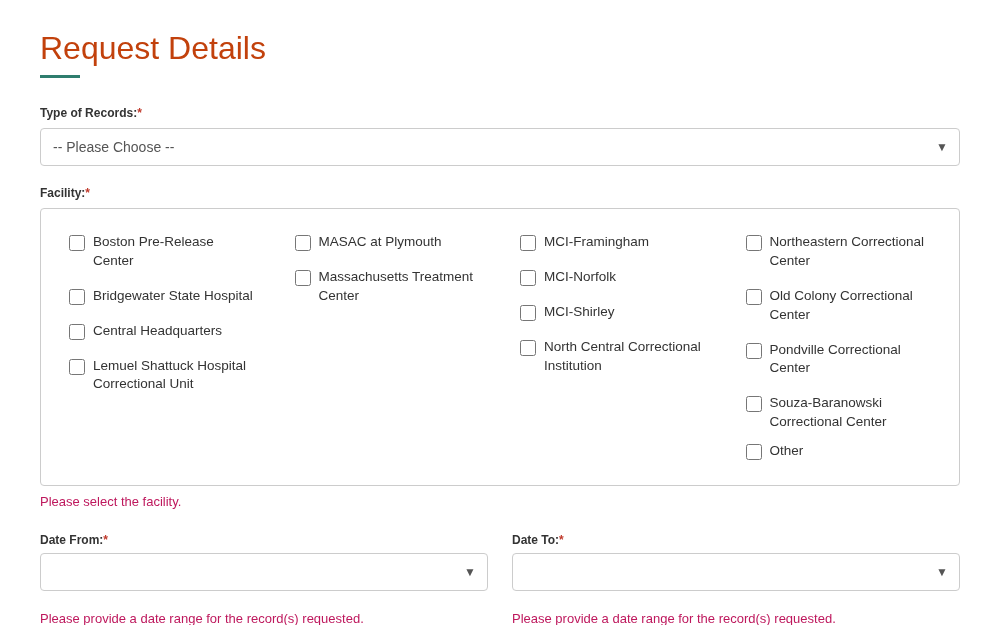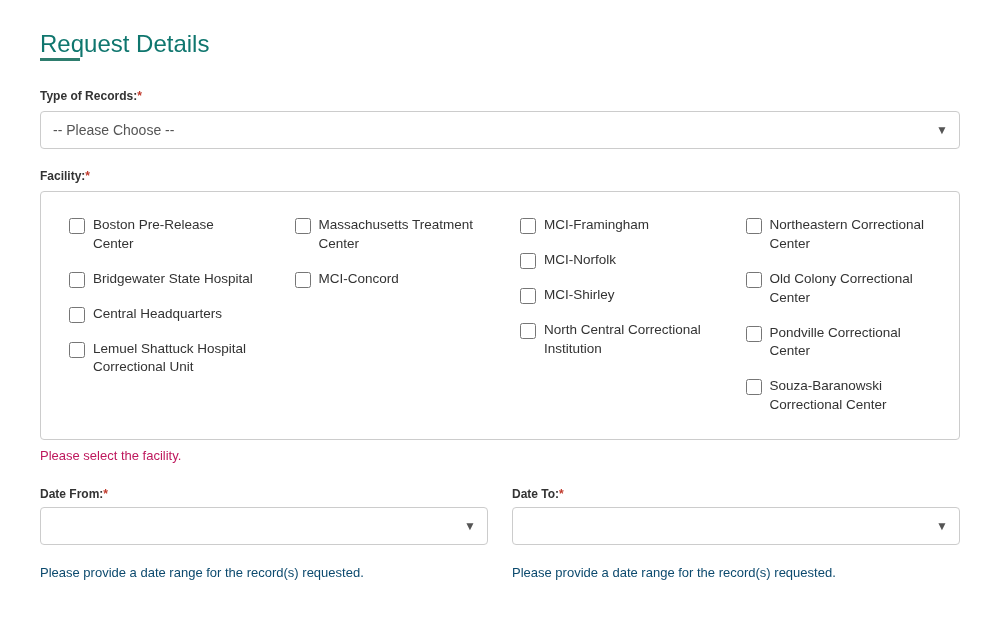--- a/index.html
+++ b/index.html
@@ -5,23 +5,24 @@
     * { box-sizing: border-box; margin: 0; padding: 0; }
     body {
       font-family: -apple-system, BlinkMacSystemFont, 'Segoe UI', Arial, sans-serif;
       font-size: 14px;
       color: #333;
       background: #fff;
       padding: 30px 40px;
       width: 1000px;
     }
     h1 {
-      font-size: 24px;
+      font-size: 32px;
       font-weight: 400;
-      color: #0f766e;
+      color: #c2410c;
+      margin-bottom: 8px;
     }
     .title-underline {
       width: 40px;
       height: 3px;
       background: #2e7d6e;
       margin-bottom: 28px;
     }
     .field-label {
       font-size: 12px;
       font-weight: 600;
@@ -102,21 +103,21 @@
       margin-bottom: 4px;
     }
     .date-field {
       flex: 1;
     }
     .date-field .field-label {
       margin-bottom: 6px;
     }
     .date-help {
       font-size: 13px;
-      color: #0c4a6e;
+      color: #be185d;
       margin-top: 16px;
     }
   </style>
 </head>
 <body>
 
 <h1>Request Details</h1>
 <div class="title-underline"></div>
 
 <div class="field-label">
@@ -149,27 +150,27 @@
         <label for="central-hq">Central Headquarters</label>
       </div>
       <div class="checkbox-item">
         <input type="checkbox" id="lemuel-shattuck" style="">
         <label for="lemuel-shattuck">Lemuel Shattuck Hospital Correctional Unit</label>
       </div>
     </div>
 
     <div class="facility-column">
       <div class="checkbox-item">
+        <input type="checkbox" id="masac-plymouth" style="">
+        <label for="masac-plymouth">MASAC at Plymouth</label>
+      </div>
+      <div class="checkbox-item">
         <input type="checkbox" id="ma-treatment-center" style="">
         <label for="ma-treatment-center">Massachusetts Treatment Center</label>
       </div>
-      <div class="checkbox-item">
-        <input type="checkbox" id="mci-concord" style="">
-        <label for="mci-concord">MCI-Concord</label>
-      </div>
     </div>
 
     <div class="facility-column">
       <div class="checkbox-item">
         <input type="checkbox" id="mci-framingham" style="">
         <label for="mci-framingham">MCI-Framingham</label>
       </div>
       <div class="checkbox-item">
         <input type="checkbox" id="mci-norfolk" style="">
         <label for="mci-norfolk">MCI-Norfolk</label>
@@ -193,20 +194,24 @@
         <input type="checkbox" id="old-colony" style="">
         <label for="old-colony">Old Colony Correctional Center</label>
       </div>
       <div class="checkbox-item">
         <input type="checkbox" id="pondville" style="">
         <label for="pondville">Pondville Correctional Center</label>
       </div>
       <div class="checkbox-item">
         <input type="checkbox" id="souza-baranowski" style="">
         <label for="souza-baranowski">Souza-Baranowski Correctional Center</label>
+      </div>
+      <div class="checkbox-item" style="margin-top: -6px;">
+        <input type="checkbox" id="other" style="">
+        <label for="other">Other</label>
       </div>
     </div>
 
   </div>
 </div>
 <div class="help-text">Please select the facility.</div>
 
 <div class="date-row">
   <div class="date-field">
     <div class="field-label">

